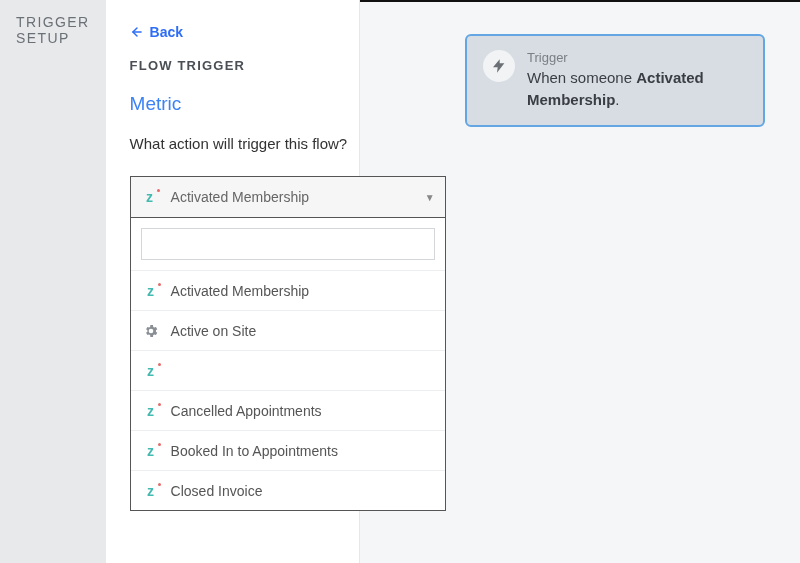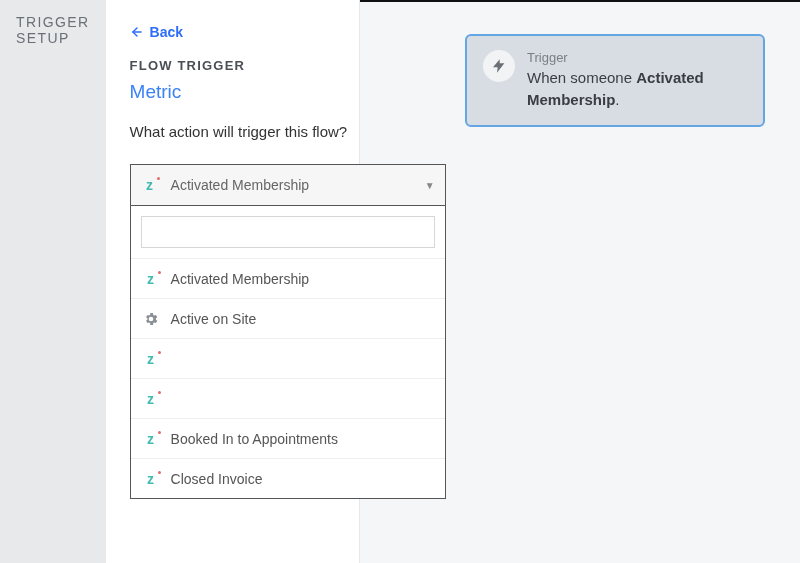--- a/index.html
+++ b/index.html
@@ -3,21 +3,21 @@
 <meta charset="utf-8">
 <style>
   * { box-sizing: border-box; margin: 0; padding: 0; }
   html, body { width: 800px; height: 563px; font-family: -apple-system, BlinkMacSystemFont, "Segoe UI", Helvetica, Arial, sans-serif; color: #333; }
   body { display: flex; background: #f4f6f8; }
   .left-panel { width: 360px; height: 100%; background: #fff; border-right: 1px solid #e5e7eb; display: flex; flex-direction: row; }
   .ts-header { background: #e8e9eb; padding: 14px 16px; font-size: 14px; letter-spacing: 1.4px; color: #6b7076; font-weight: 400; }
   .content { padding: 24px; position: relative; flex: 1; }
   .back { display: inline-flex; align-items: center; color: #2e6df6; font-weight: 600; font-size: 14px; cursor: pointer; margin-bottom: 18px; }
   .back svg { margin-right: 6px; }
-  .section-title { font-size: 13px; letter-spacing: 1.2px; color: #4a4f55; font-weight: 600; margin-bottom: 8px; }
+  .section-title { font-size: 13px; letter-spacing: 1.2px; color: #4a4f55; font-weight: 600; margin-bottom: 20px; }
   .section-sub { font-size: 19px; color: #3b82f6; margin-bottom: 20px; }
   .prompt { font-size: 15px; color: #333; margin-bottom: 24px; }
   .dropdown { position: relative; width: 316px; }
   .dd-header { display: flex; align-items: center; height: 42px; border: 1px solid #555; background: #f6f6f6; padding: 0 10px; font-size: 14px; color: #666; cursor: pointer; }
   .z-icon { display: inline-flex; align-items: center; justify-content: center; width: 18px; height: 18px; color: #43b9af; font-weight: 700; font-size: 14px; font-family: Arial, sans-serif; position: relative; line-height: 1; }
   .z-icon::after { content: ""; position: absolute; top: 1px; right: -1px; width: 3px; height: 3px; background: #e46a6a; border-radius: 50%; }
   .dd-header .lbl { margin-left: 12px; flex: 1; }
   .caret { color: #888; font-size: 10px; }
   .dd-panel { position: absolute; top: 42px; left: 0; right: 0; background: #fff; border: 1px solid #555; border-top: none; z-index: 10; }
   .dd-search { padding: 10px; }
@@ -80,20 +80,21 @@
             </li>
             <li>
               <span class="ic">
                 <span class="z-icon">z</span>
               </span>
             </li>
             <li>
               <span class="ic">
                 <span class="z-icon">z</span>
               </span>
+              <span>Cancelled Appointments</span>
             </li>
             <li>
               <span class="ic">
                 <span class="z-icon">z</span>
               </span>
               <span>Booked In to Appointments</span>
             </li>
             <li>
               <span class="ic">
                 <span class="z-icon">z</span>

